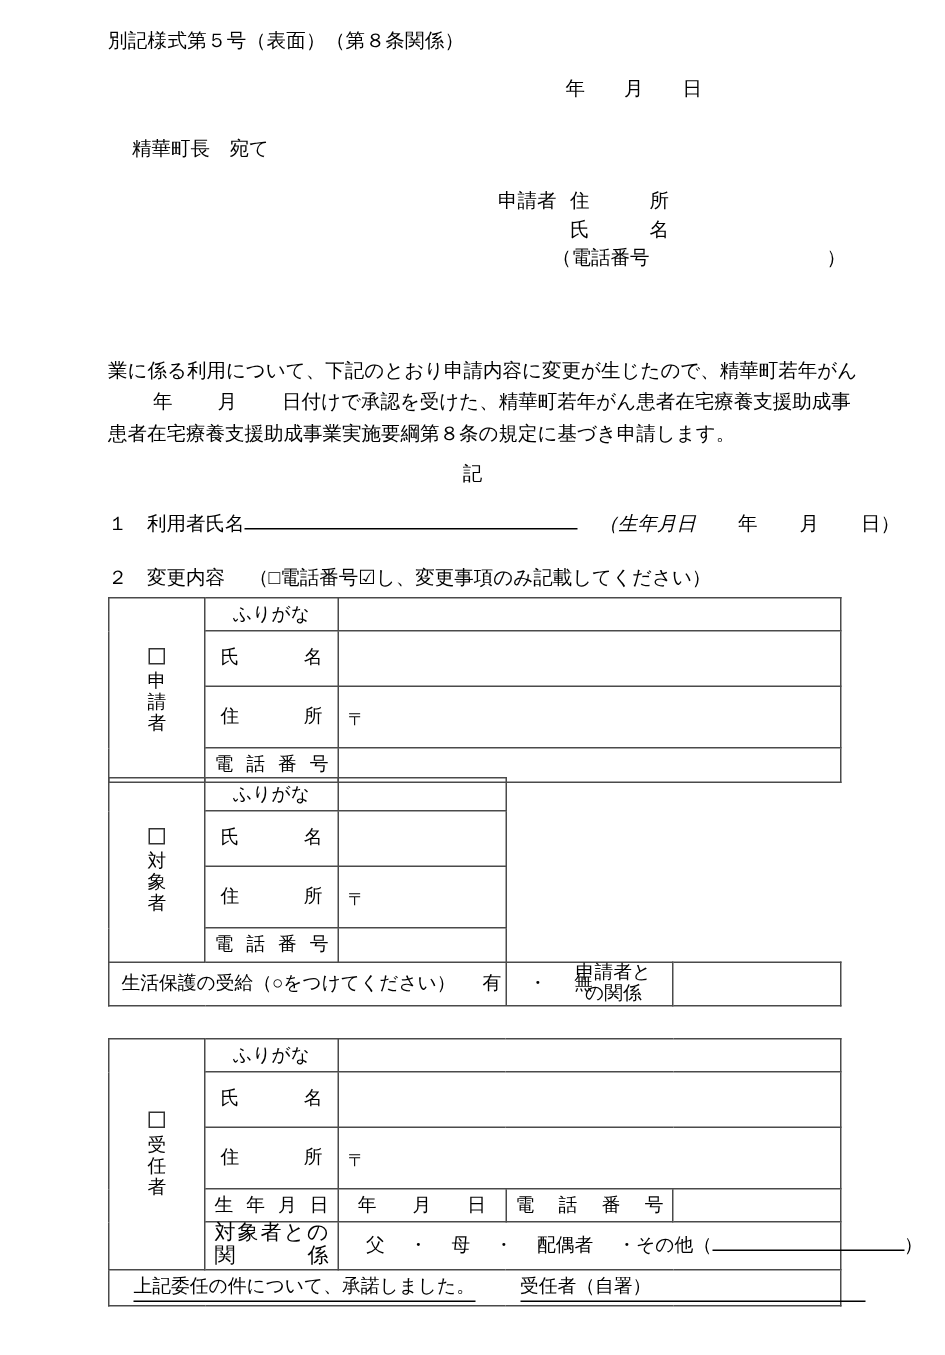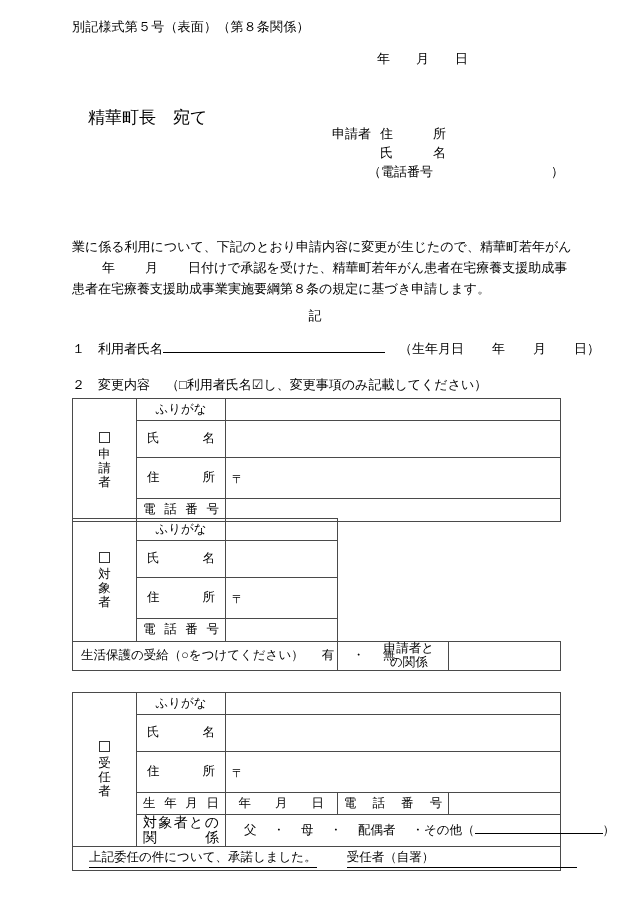--- a/index.html
+++ b/index.html
@@ -37,22 +37,22 @@
     right: 68px;
     top: 50px;
     font-size: 13px;
     white-space: nowrap;
   }
   .date-line span { display: inline-block; }
   .gap-s { width: 26px; }
   .recipient {
     position: absolute;
     left: 88px;
-    top: 106px;
-    font-size: 17px;
+    top: 90px;
+    font-size: 13px;
     white-space: nowrap;
     text-align: center;
   }
   .applicant-block {
     position: absolute;
     left: 320px;
     top: 124px;
     font-size: 13px;
     line-height: 19px;
   }
@@ -109,21 +109,21 @@
     font-size: 13px;
     white-space: nowrap;
   }
   .item1 .num { display: inline-block; width: 26px; }
   .item1 .uline {
     display: inline-block;
     width: 222px;
     border-bottom: 1px solid #000;
     padding-bottom: 1px;
   }
-  .item1 .birth { display: inline-block; padding-left: 14px; }
+  .item1 .birth { display: inline-block; padding-left: 14px; font-style: italic; }
   .item1 .bg { display: inline-block; width: 28px; }
 
   
   .item2 {
     position: absolute;
     left: 72px;
     top: 376px;
     font-size: 13px;
     white-space: nowrap;
   }
@@ -246,21 +246,21 @@
     <div class="ln">患者在宅療養支援助成事業実施要綱第８条の規定に基づき申請します。</div>
   </div>
 
   <div class="ki">記</div>
 
   <div class="item1">
     <span class="num">１</span><span>利用者氏名</span><span class="uline"></span><span class="birth">（生年月日</span><span class="bg"></span><span>年</span><span class="bg"></span><span>月</span><span class="bg"></span><span>日）</span>
   </div>
 
   <div class="item2">
-    <span class="num">２</span><span>変更内容</span><span class="note">（□利用者氏名☑し、変更事項のみ記載してください）</span>
+    <span class="num">２</span><span>変更内容</span><span class="note">（□電話番号☑し、変更事項のみ記載してください）</span>
   </div>
 
   <table class="tbl t1">
     <tbody>
         <tr>
       <td class="c-side" rowspan="4">
         <div class="vstack">
           <span class="cbox"></span>
           <span class="vchars">
             <span>申</span>

